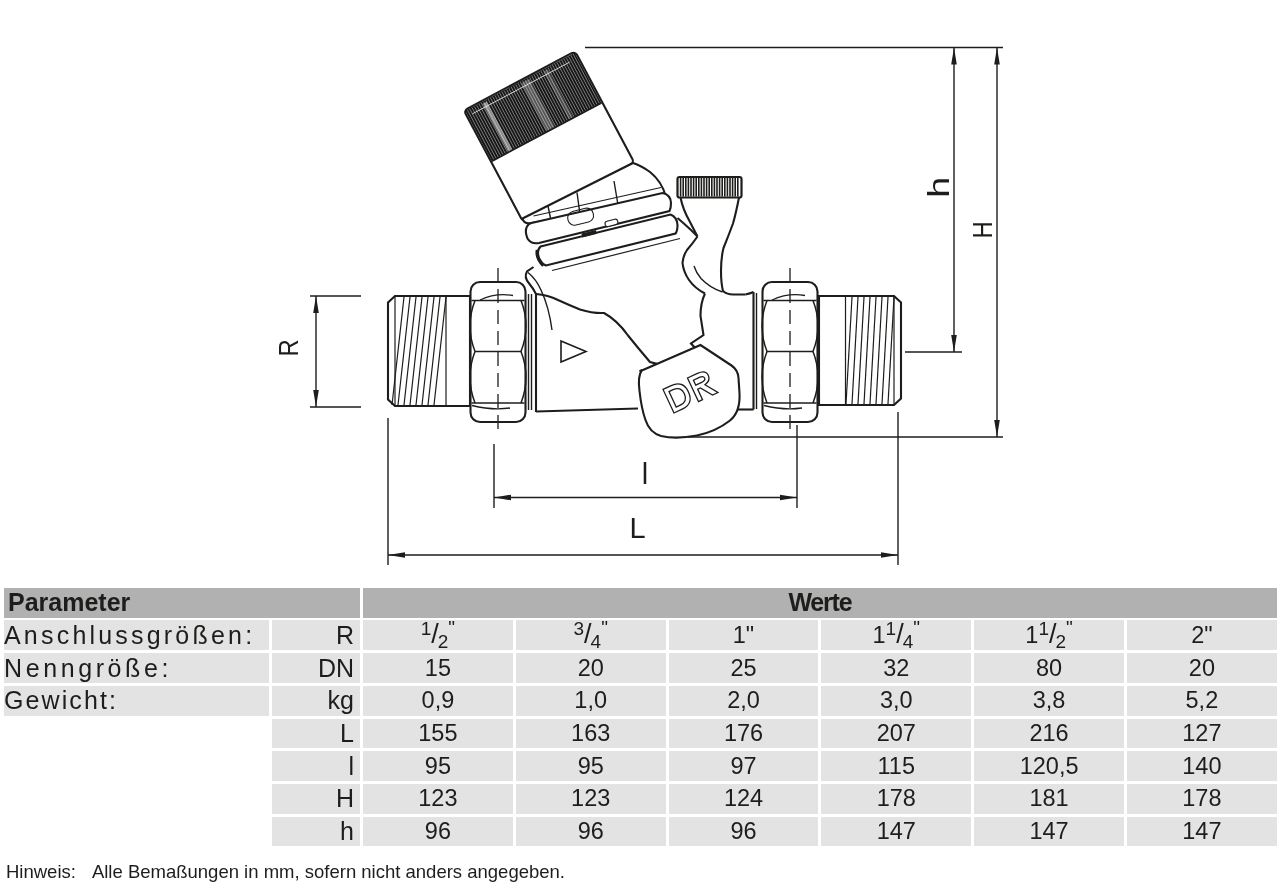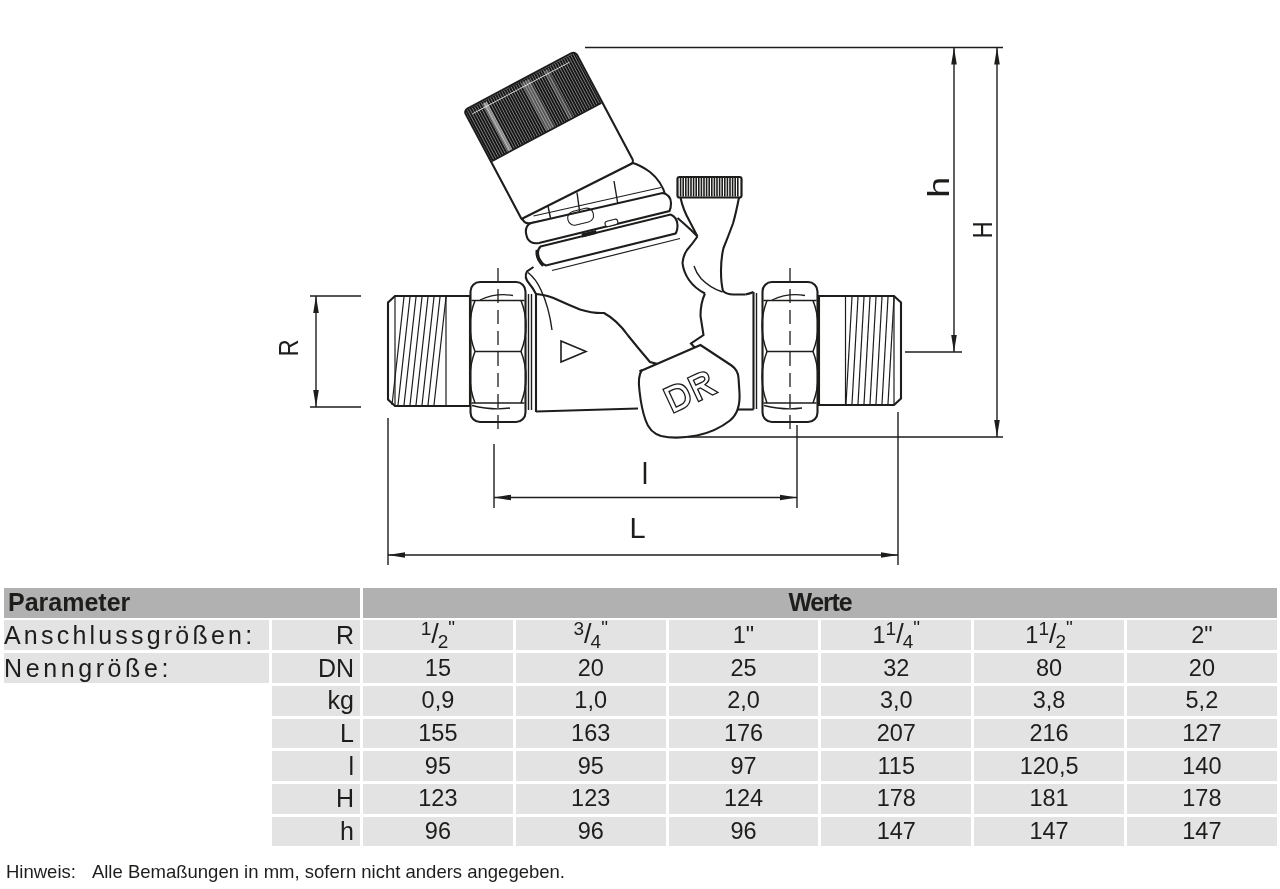--- a/index.html
+++ b/index.html
@@ -309,20 +309,21 @@
 <div class="lab" style="letter-spacing:3.6px">Nenngröße:</div>
 
 <div class="key">DN</div>
 <div class="val">15</div>
 <div class="val">20</div>
 <div class="val">25</div>
 <div class="val">32</div>
 <div class="val">80</div>
 <div class="val">20</div>
 
+<div class="lab" style="letter-spacing:2.1px">Gewicht:</div>
 
 <div class="key">kg</div>
 <div class="val">0,9</div>
 <div class="val">1,0</div>
 <div class="val">2,0</div>
 <div class="val">3,0</div>
 <div class="val">3,8</div>
 <div class="val">5,2</div>
 
 

